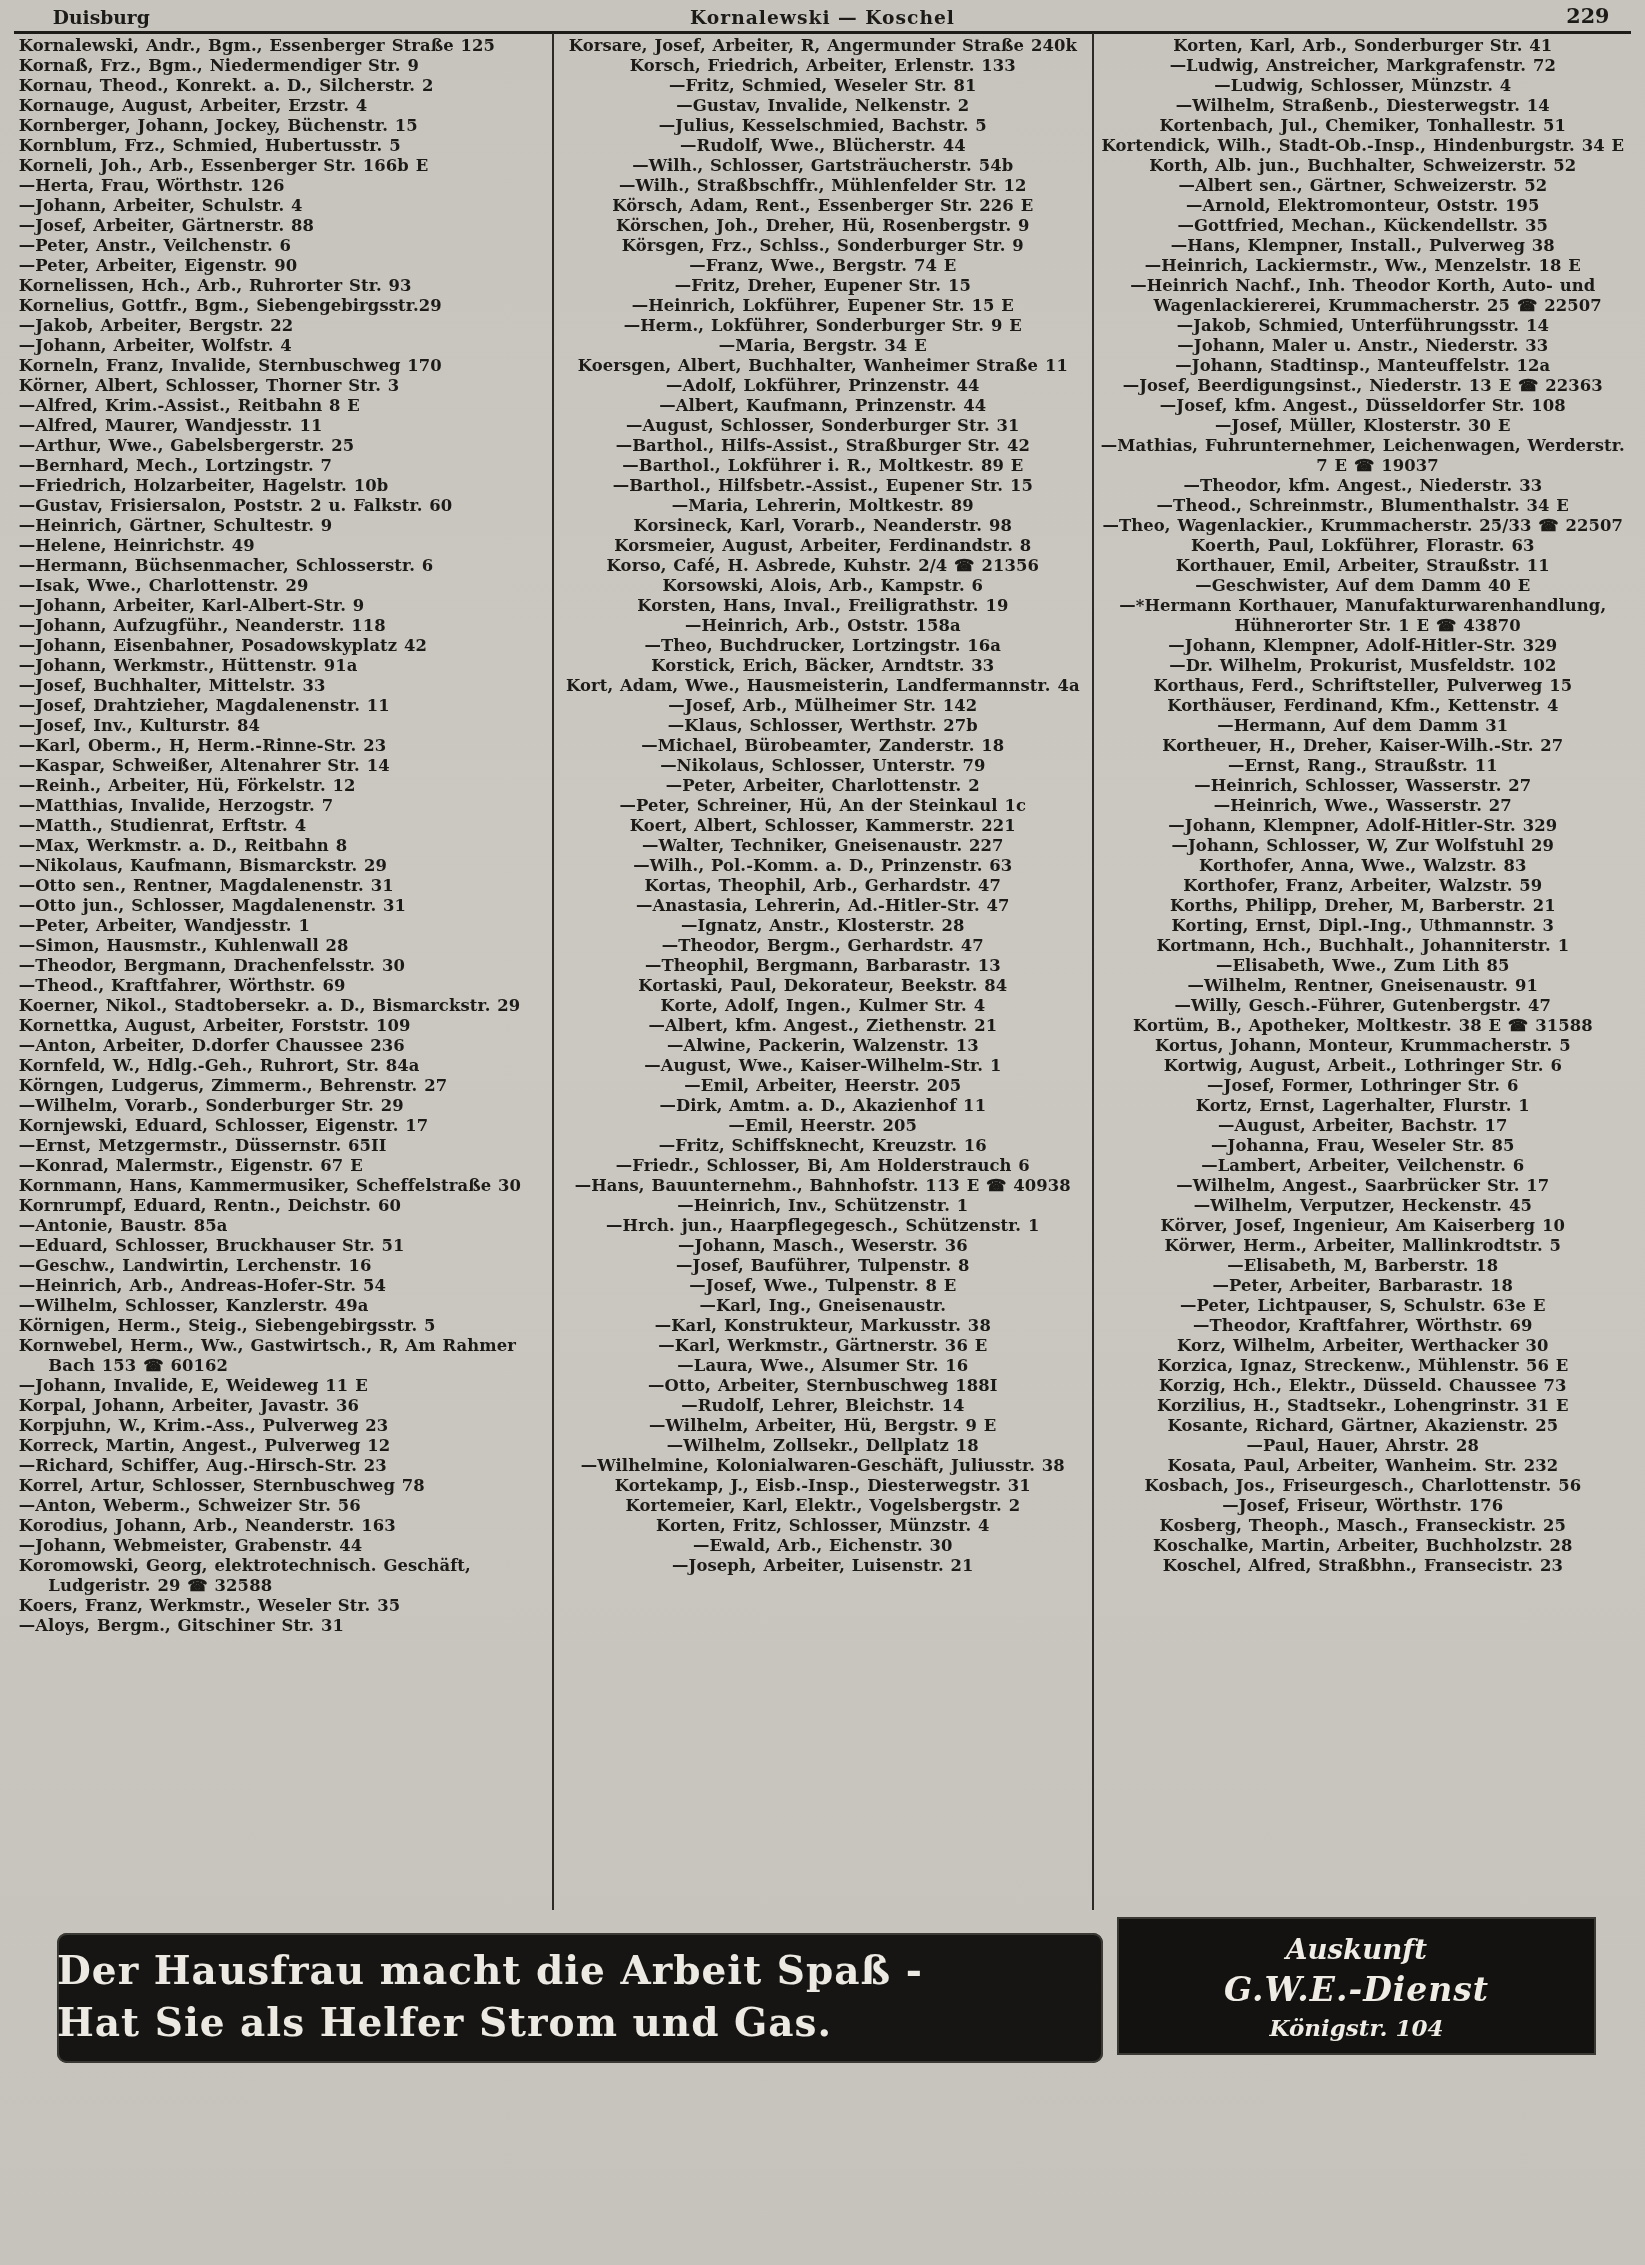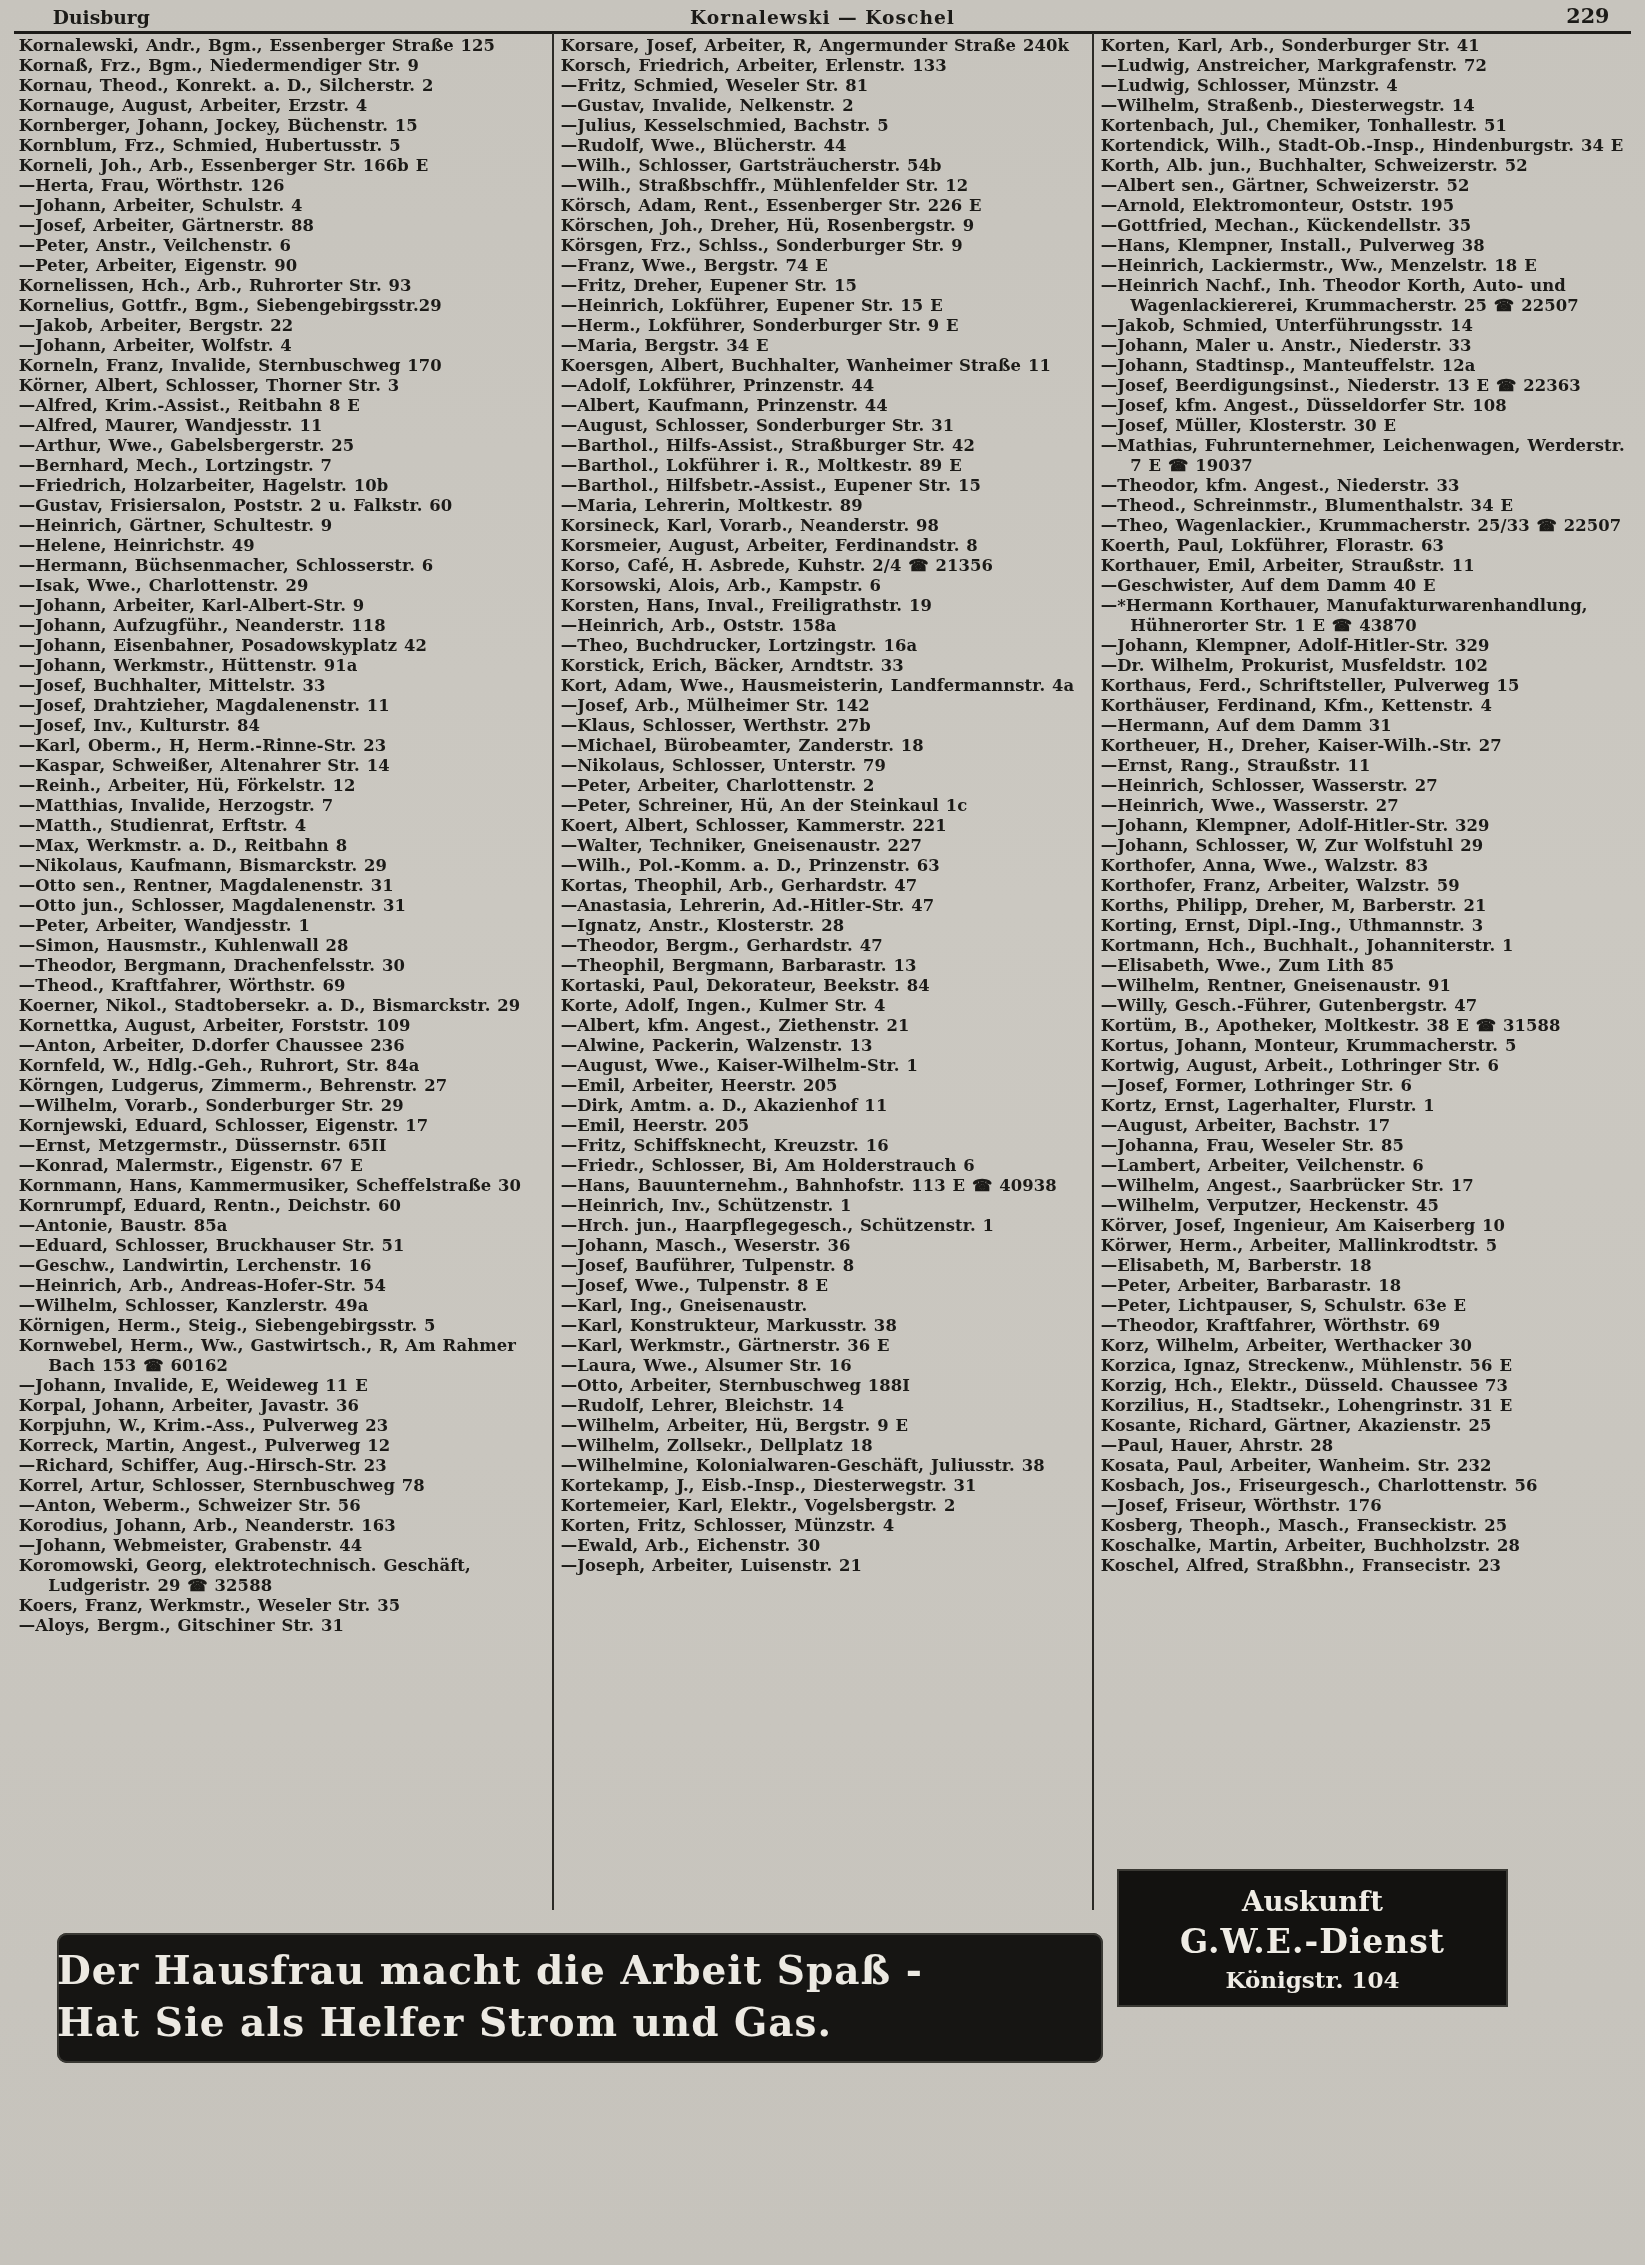--- a/index.html
+++ b/index.html
@@ -25,40 +25,41 @@
   .header .pagenum{position:absolute;right:21.7px;top:-2px;font-size:20.7px;}
   
   .columns{
     position:absolute;left:11.8px;right:11.8px;top:33px;height:1877px;
     display:flex;overflow:hidden;
   }
   .col{
     width:540px;box-sizing:border-box;padding:3px 6.9px 0 6.9px;
     overflow:hidden;
   }
-  .col + .col{border-left:2px solid #2b2a26;}
+  .col + .col{border-left:2px solid #2b2a26;text-align:center;}
   .entry{
     font-size:16.4px;line-height:20px;font-weight:700;
     padding-left:29.6px;text-indent:-29.6px;
     letter-spacing:0.1px;
     word-spacing:1px;
   }
   
   .ad-main{
     position:absolute;left:57px;top:1933px;width:1046px;height:130px;
     background:#161513;border-radius:9.9px;
     color:#ece9e2;
     box-shadow:0 0 0 2px #3a3934 inset;
   }
   .ad-main .l1{margin-top:13.8px;font-size:39px;font-weight:700;letter-spacing:1px;}
   .ad-main .l2{margin-top:5.9px;font-size:39px;font-weight:700;letter-spacing:1px;}
   .ad-side{
-    position:absolute;left:1117px;top:1869px;width:391px;height:138px;
+    position:absolute;left:1117px;top:1917px;width:479px;height:138px;
     background:#131210;color:#efece5;text-align:center;
     box-shadow:0 0 0 2px #3a3934 inset;
+    font-style:italic;
   }
   .ad-side .t1{margin-top:15.8px;font-size:27.6px;font-weight:700;}
   .ad-side .t2{margin-top:3.9px;font-size:33px;font-weight:700;letter-spacing:1px;text-align:center;}
   .ad-side .t3{margin-top:5px;font-size:23px;font-weight:700;}
 </style>
 </head>
 <body>
 
 <div class="page">
 

